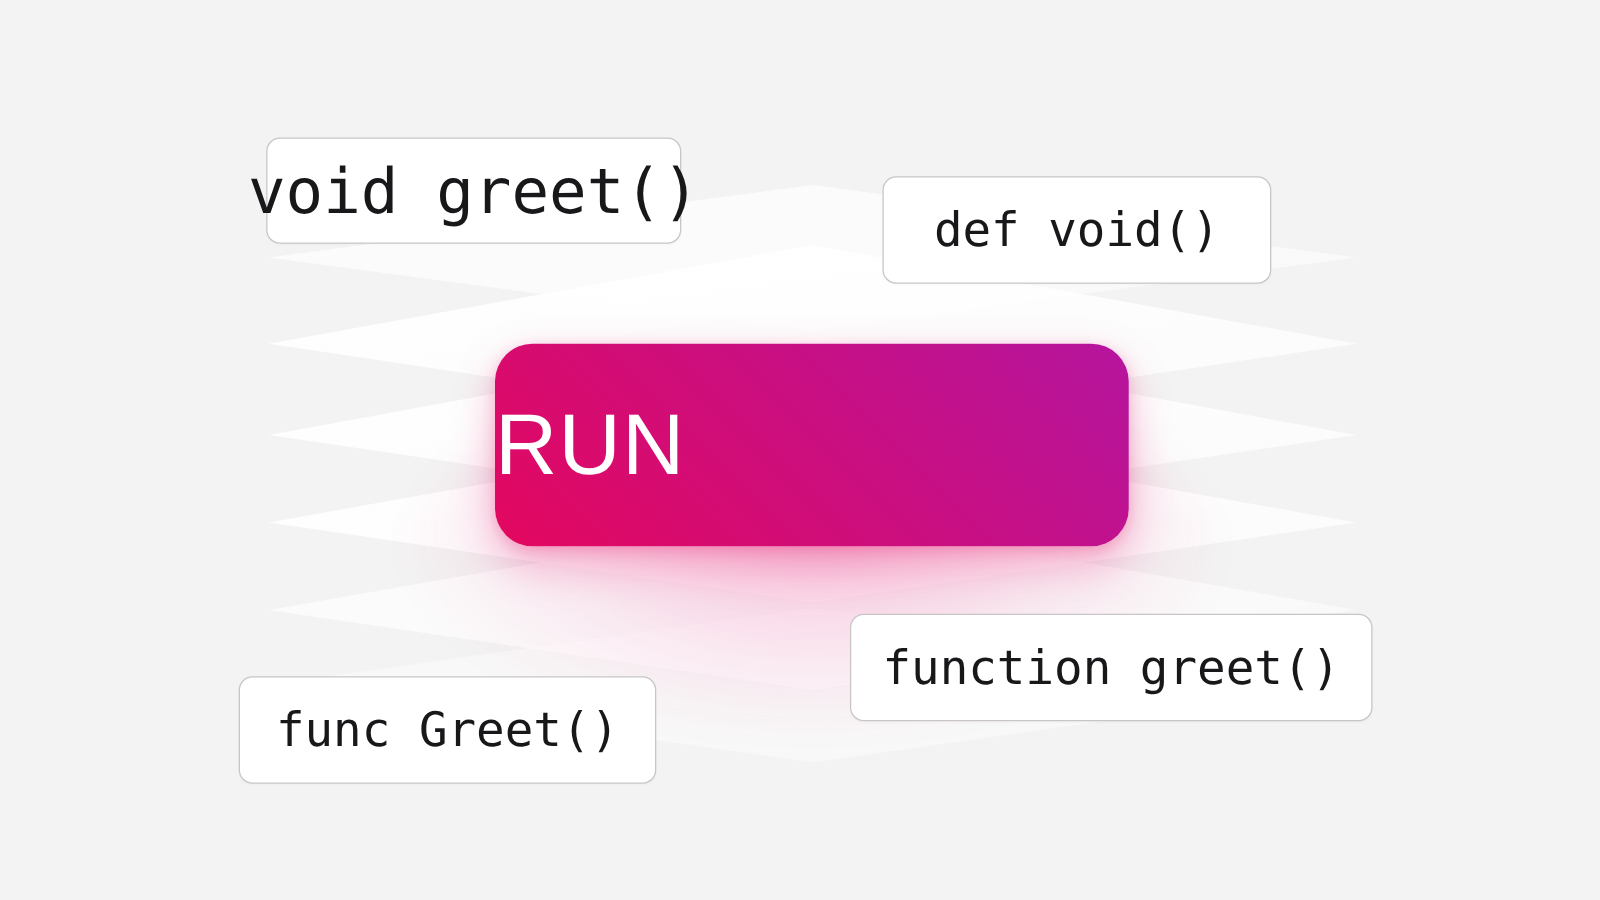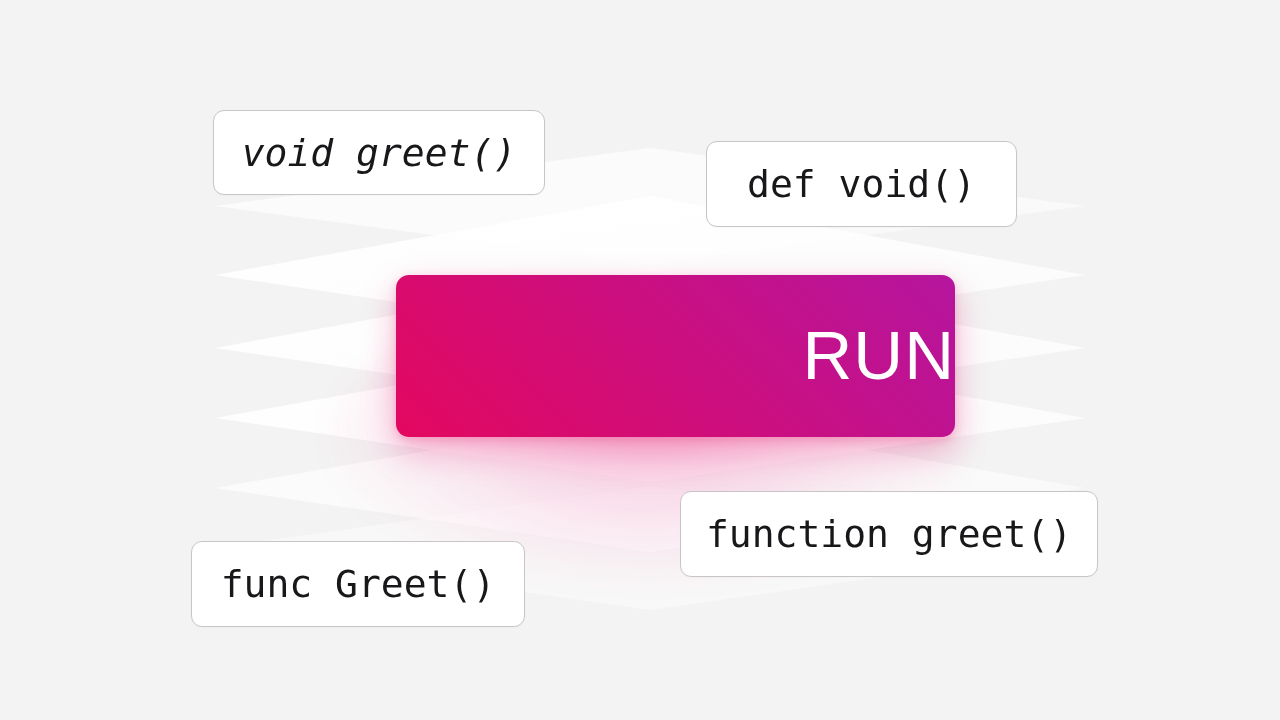--- a/index.html
+++ b/index.html
@@ -51,31 +51,31 @@
                 rgba(232,20,120,0) 86%);
     filter: blur(14px);
     pointer-events: none;
   }
 
   
   #run-button {
     position: absolute;
     left: 396px;
     top: 275px;
-    width: 559px;
+    width: 507px;
     height: 162px;
     border: none;
-    border-radius: 13px;
+    border-radius: 30px;
     color: #ffffff;
     font-family: "Liberation Sans", sans-serif;
     font-size: 69px;
     font-weight: 400;
     letter-spacing: 1px;
     line-height: 162px;
-    text-align: right;
+    text-align: left;
     cursor: pointer;
     padding: 0;
     box-shadow: 0 14px 34px rgba(225,12,100,0.28),
                 0 3px 10px rgba(225,12,100,0.18);
   }
 
   
   .code-card {
     position: absolute;
     box-sizing: border-box;
@@ -87,21 +87,21 @@
     justify-content: center;
     font-family: "DejaVu Sans Mono", "Liberation Mono", monospace;
     color: #18181b;
     white-space: nowrap;
     box-shadow: 0 1px 2px rgba(0,0,0,0.025);
   }
   .code-card .card-text {
     display: block;
   }
 
-  #card-void     { left: 213px; top: 110px; width: 332px; height: 85px;  font-size: 38px; font-style: italic; }
+  #card-void     { left: 213px; top: 110px; width: 332px; height: 85px;  font-size: 50px; }
   #card-def      { left: 706px; top: 141px; width: 311px; height: 86px;  font-size: 38px; }
   #card-function { left: 680px; top: 491px; width: 418px; height: 86px;  font-size: 38px; }
   #card-func     { left: 191px; top: 541px; width: 334px; height: 86px;  font-size: 38px; }
 </style>
 </head>
 <body>
 
 <div id="stage" style="background: rgb(243, 243, 243);">
 
   <div id="layer-stack">

